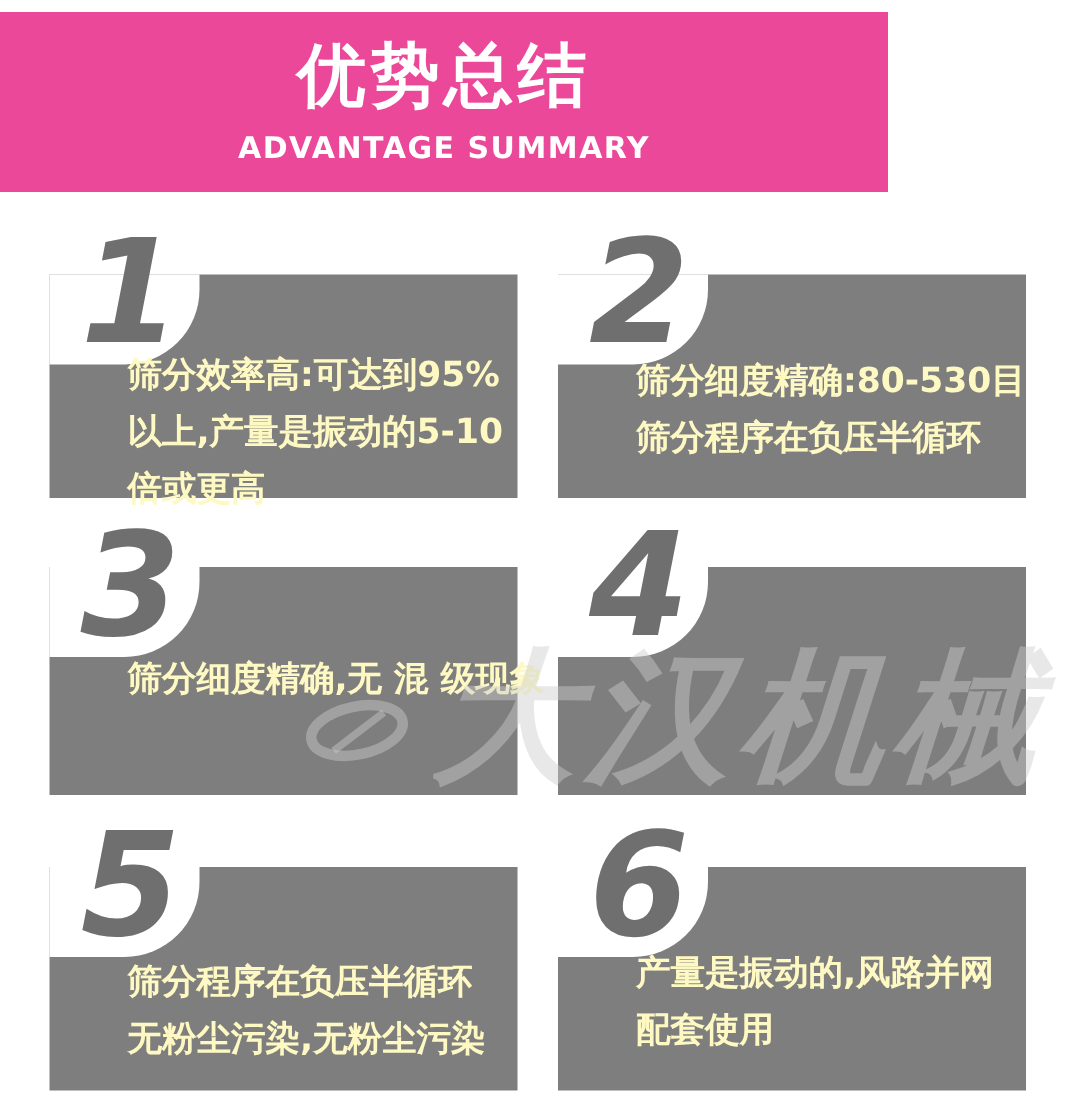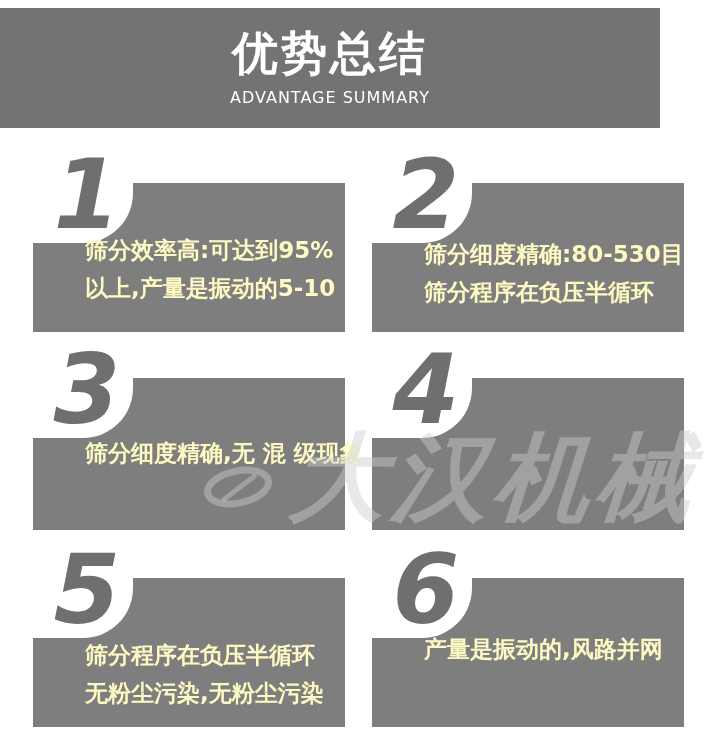--- a/index.html
+++ b/index.html
@@ -6,30 +6,30 @@
   body {
     width: 720px; height: 740px;
     background: #ffffff;
     font-family: "DejaVu Sans", "Liberation Sans", sans-serif;
     overflow: hidden; position: relative;
   }
   .page { position: absolute; inset: 0; width: 720px; height: 740px; }
 
   
   .banner {
-    position: absolute; left: 0; top: 8px; width: 660px; height: 120px;
-    background: #737373;
+    position: absolute; left: 0; top: 8px; width: 592px; height: 120px;
+    background: #ec4899;
     display: flex; flex-direction: column; align-items: center; justify-content: center;
   }
   .banner-title {
     color: #ffffff; font-size: 46px; font-weight: bold;
     letter-spacing: 3px; line-height: 1.05;
   }
   .banner-subtitle {
-    color: #ffffff; font-size: 16px; font-weight: normal;
+    color: #ffffff; font-size: 20px; font-weight: bold;
     letter-spacing: 1px; margin-top: 11px;
   }
 
   
   .card { position: absolute; background: #7e7e7e; }
   .c1 { left: 33px;  top: 183px; width: 312px; height: 149px; }
   .c2 { left: 372px; top: 183px; width: 312px; height: 149px; }
   .c3 { left: 33px;  top: 378px; width: 312px; height: 152px; }
   .c4 { left: 372px; top: 378px; width: 312px; height: 152px; }
   .c5 { left: 33px;  top: 578px; width: 312px; height: 149px; }
@@ -81,20 +81,21 @@
     <div class="banner-title">优势总结</div>
     <div class="banner-subtitle">ADVANTAGE SUMMARY</div>
   </div>
 
   <div class="card c1">
     <div class="notch"></div>
     <div class="num">1</div>
     <div class="card-text">
         <div>筛分效率高:可达到95%</div>
         <div>以上,产量是振动的5-10</div>
+        <div>倍或更高</div>
       </div>
   </div>
 
   <div class="card c2">
     <div class="notch"></div>
     <div class="num">2</div>
     <div class="card-text">
         <div>筛分细度精确:80-530目</div>
         <div>筛分程序在负压半循环</div>
       </div>
@@ -122,20 +123,21 @@
         <div>筛分程序在负压半循环</div>
         <div>无粉尘污染,无粉尘污染</div>
       </div>
   </div>
 
   <div class="card c6">
     <div class="notch"></div>
     <div class="num">6</div>
     <div class="card-text">
         <div>产量是振动的,风路并网</div>
+        <div>配套使用</div>
       </div>
   </div>
 
   <div class="watermark">
     <svg class="watermark-logo" width="76" height="52" viewBox="0 0 76 52">
       <g transform="rotate(-12 38 26)">
         <ellipse cx="38" cy="26" rx="31" ry="16" fill="none" stroke="rgba(205,205,205,0.45)" stroke-width="7"></ellipse>
         <line x1="20" y1="36" x2="58" y2="18" stroke="rgba(205,205,205,0.45)" stroke-width="5"></line>
       </g>
     </svg>

